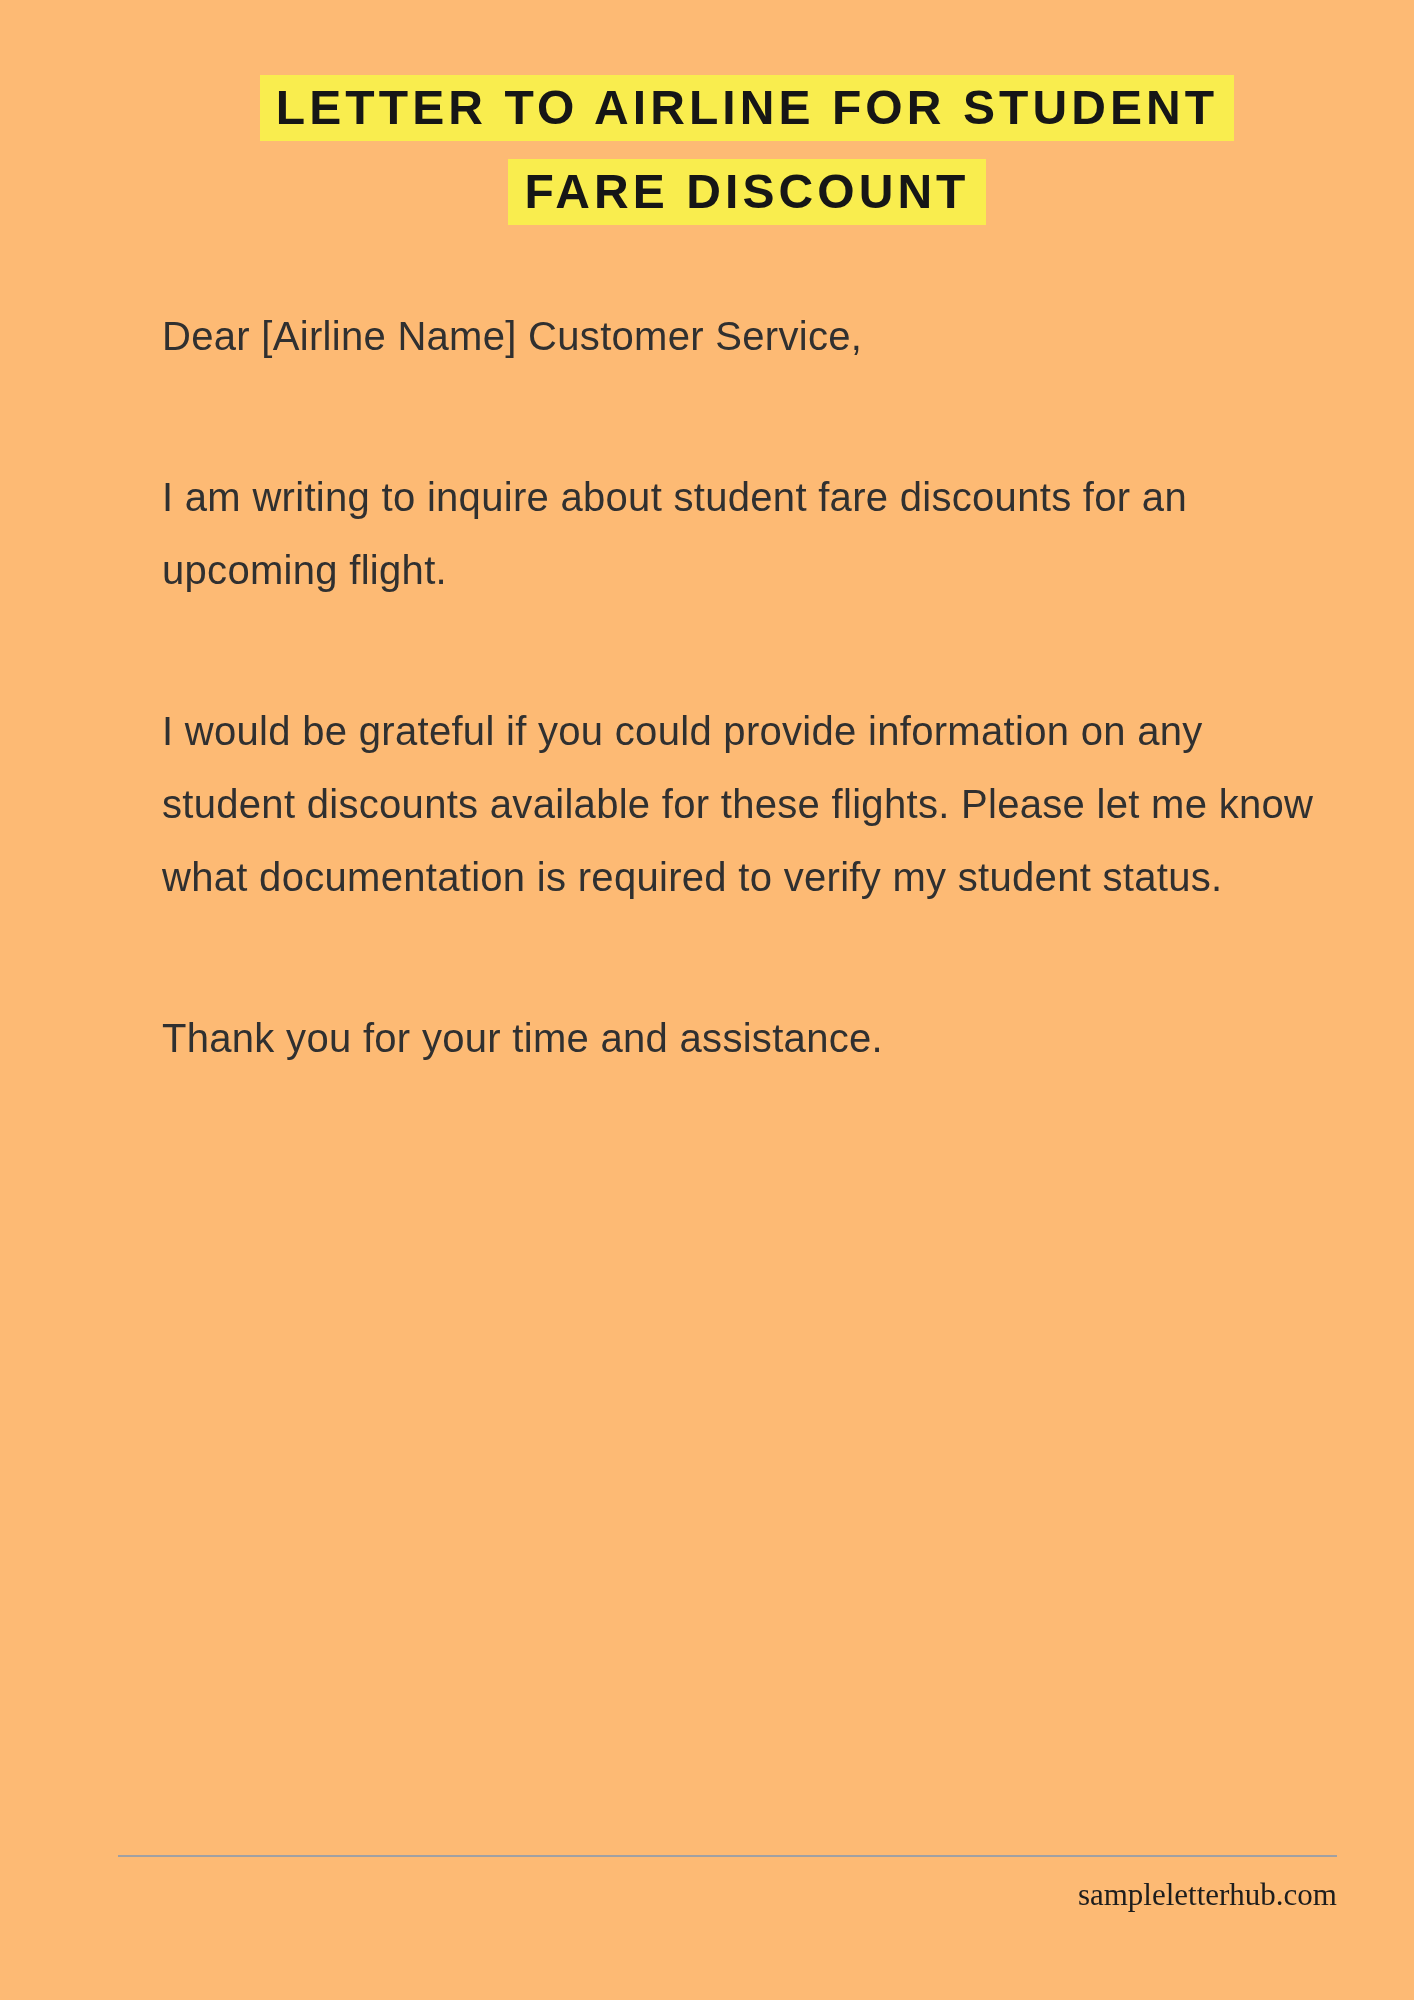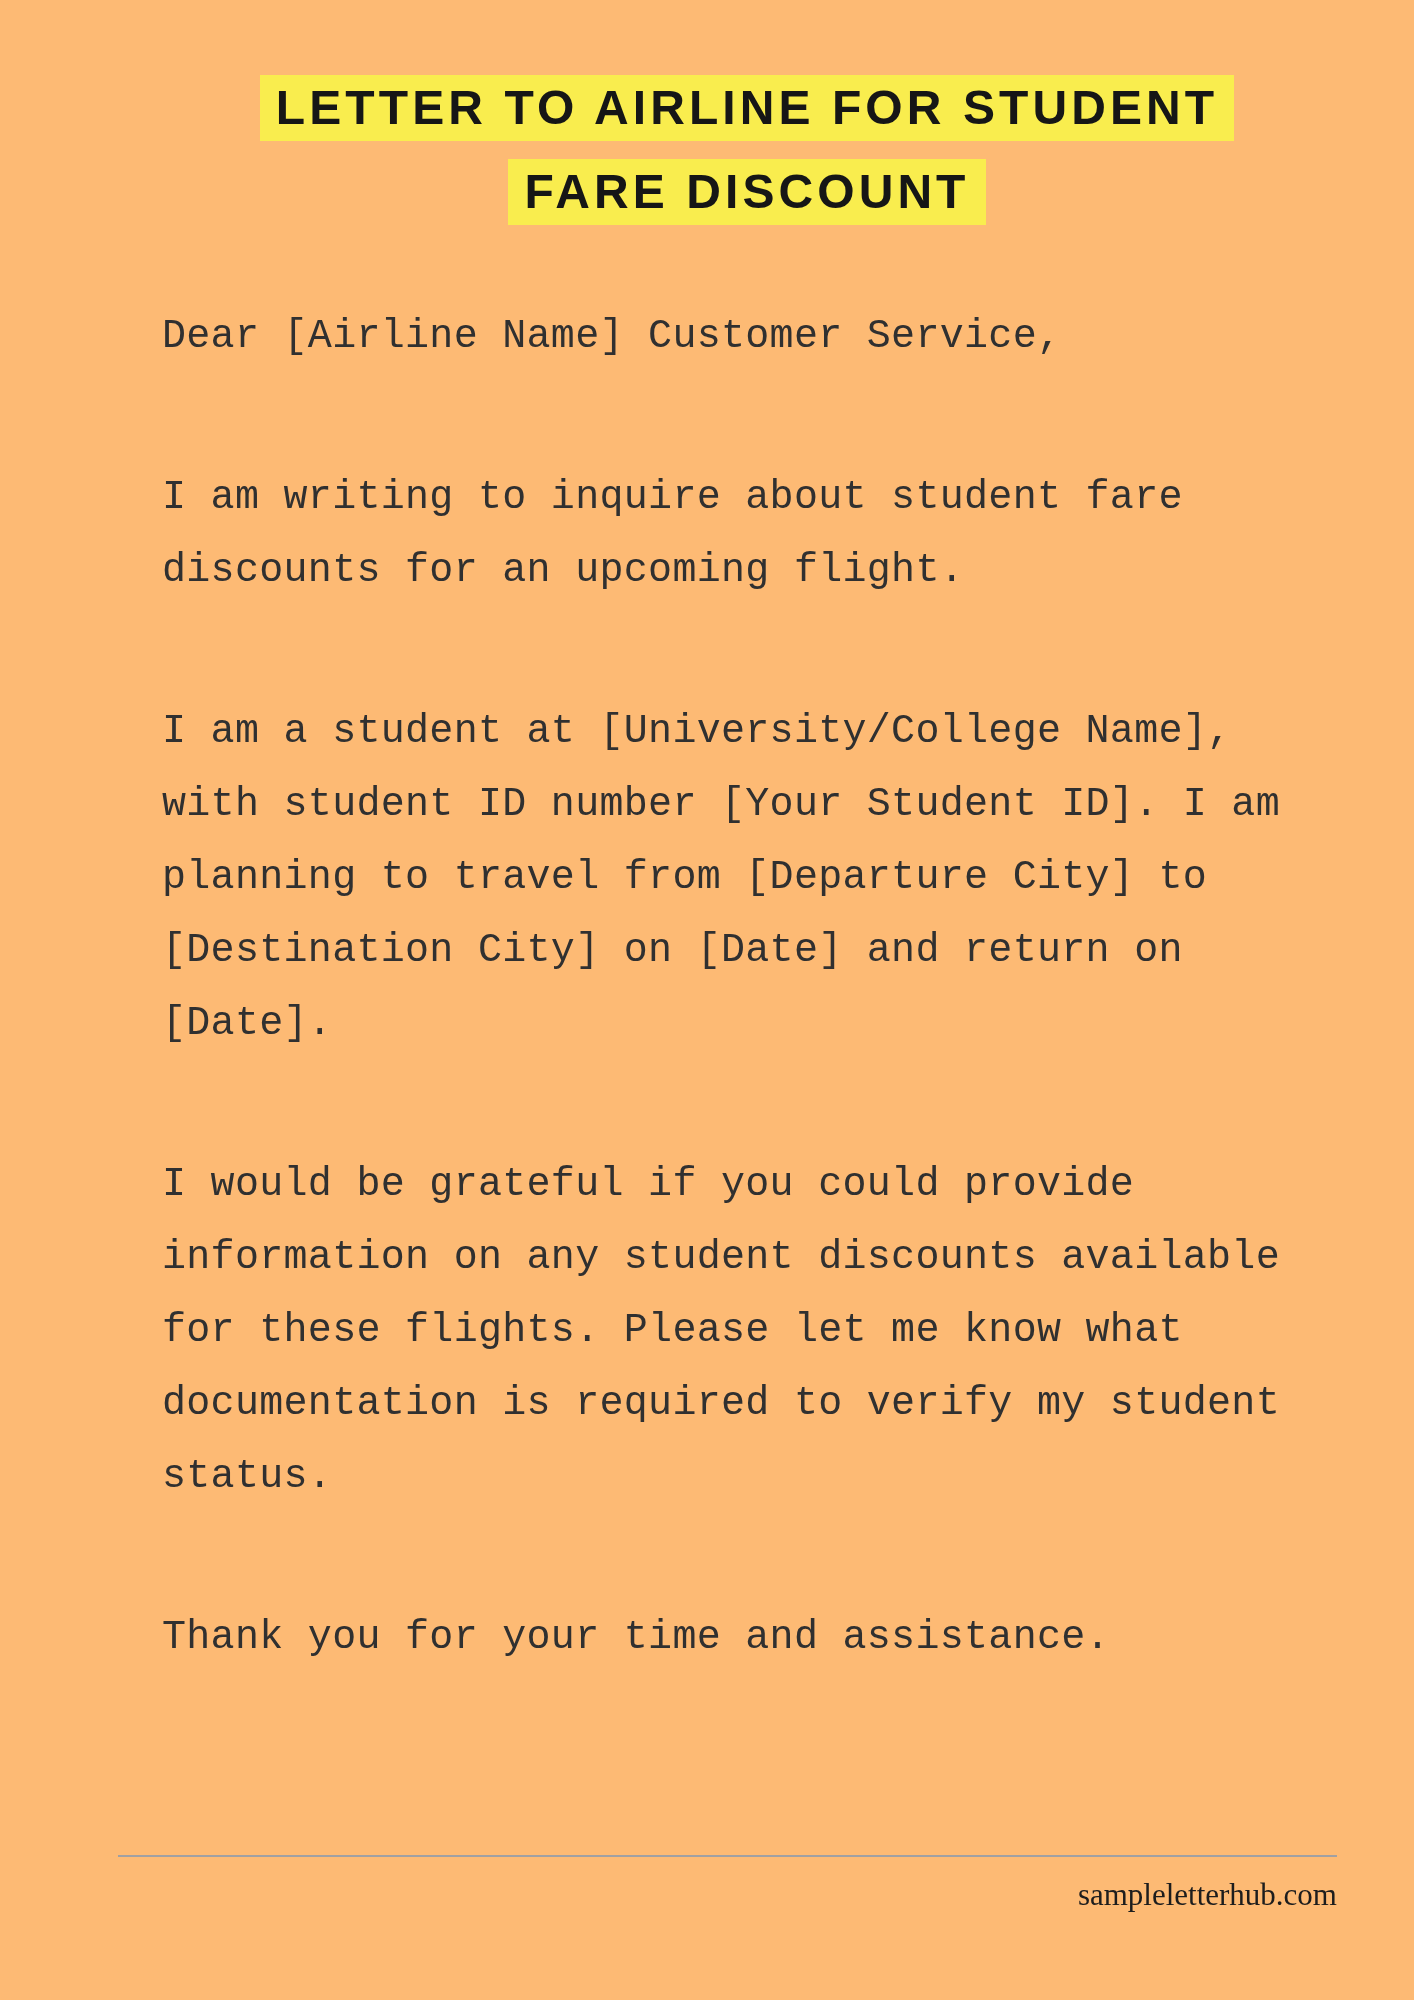--- a/index.html
+++ b/index.html
@@ -39,21 +39,20 @@
     white-space: nowrap;
   }
   
   .letter {
     margin: 64px 120px 0 122px;
     color: var(--body-color, #303030);
     font-size: 40px;
     font-weight: 300;
     line-height: 73px;
     letter-spacing: 0.3px;
-    font-family: Liberation Mono, monospace;
   }
   .letter p {
     margin: 0 0 88px 0;
   }
   .letter p.closing {
     margin-bottom: 0;
   }
   .letter p.signature {
     margin-bottom: 0;
   }
@@ -89,21 +88,20 @@
       <span class="title-highlight">LETTER TO AIRLINE FOR STUDENT</span>
     </div>
     <div class="title-line">
       <span class="title-highlight">FARE DISCOUNT</span>
     </div>
   </header>
 
   <main class="letter">
     <p>Dear [Airline Name] Customer Service,</p>
     <p>I am writing to inquire about student fare discounts for an upcoming flight.</p>
-    <p>I am a student at [University/College Name], with student ID number [Your Student ID]. I am planning to travel from [Departure City] to [Destination City] on [Date] and return on [Date].</p>
     <p>I would be grateful if you could provide information on any student discounts available for these flights. Please let me know what documentation is required to verify my student status.</p>
     <p>Thank you for your time and assistance.</p>
   </main>
 
   <footer class="footer">
     <hr class="footer-divider">
     <div class="footer-site">sampleletterhub.com</div>
   </footer>
 
 </div>

